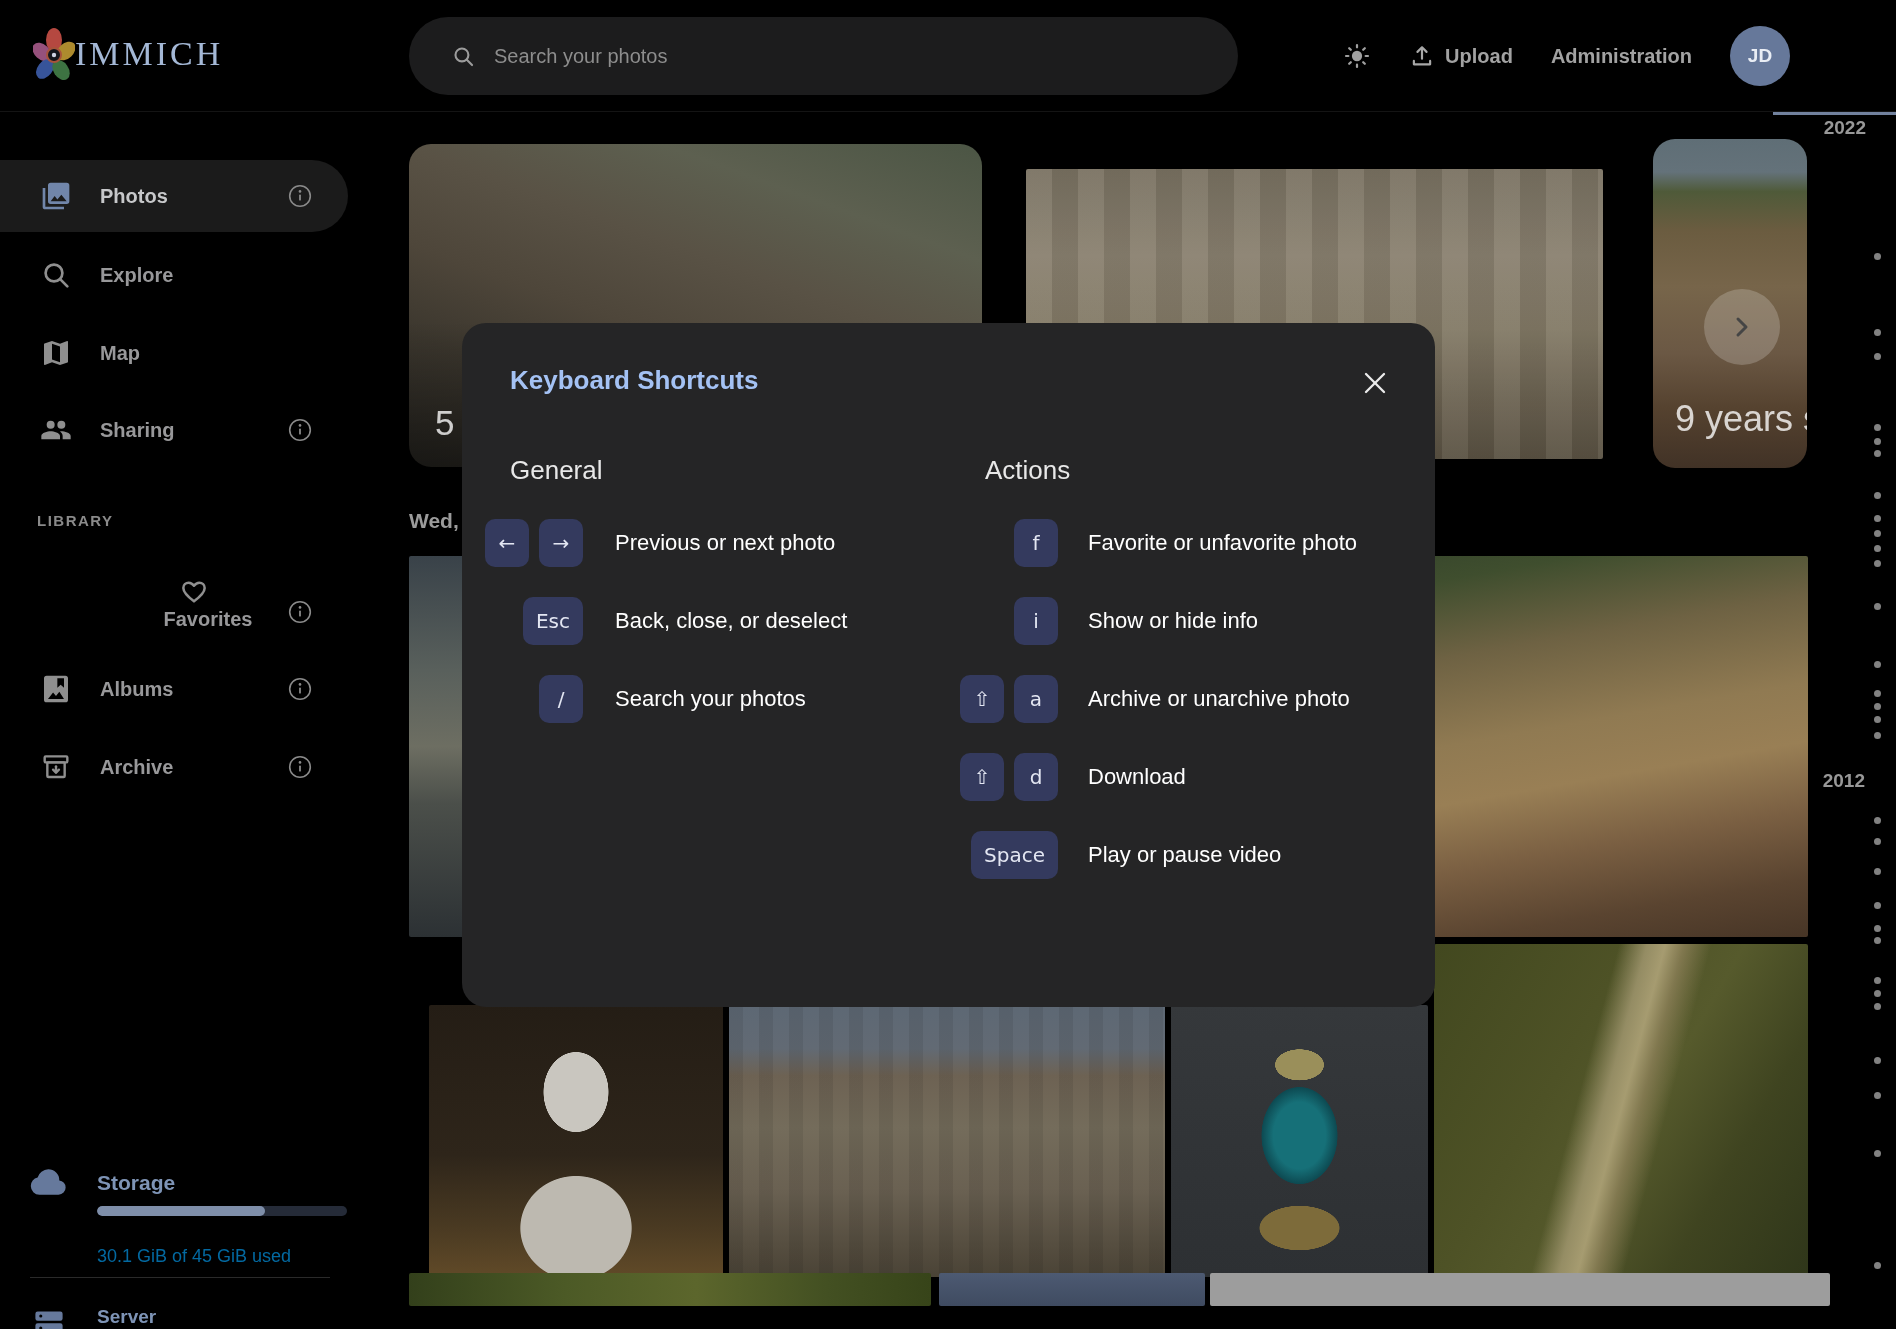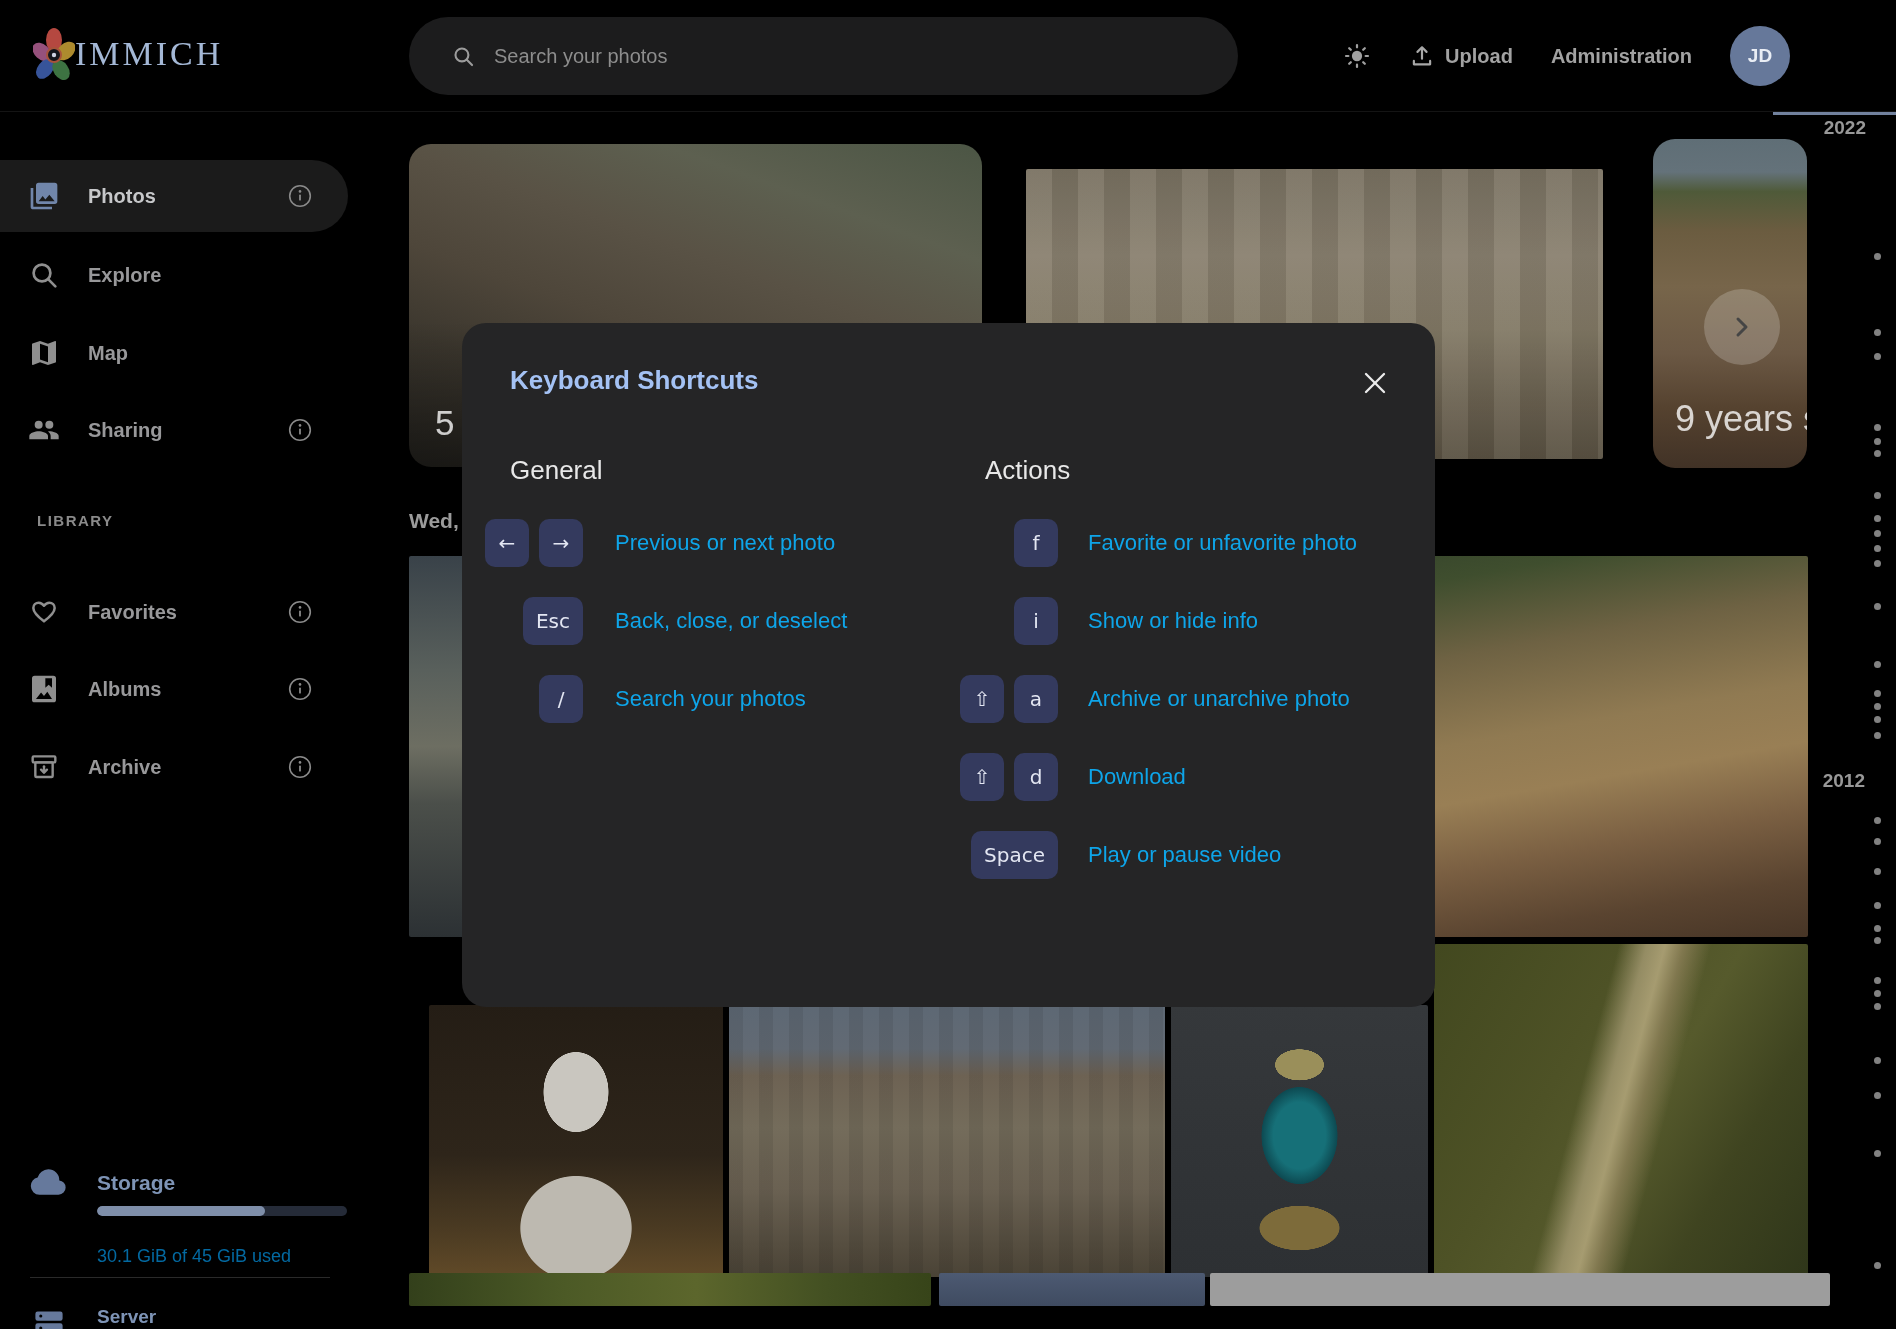--- a/index.html
+++ b/index.html
@@ -12,21 +12,21 @@
   .brand { position:absolute; left:33px; top:26px; display:flex; align-items:center; }
   .brand-text { font-family:"Liberation Serif", serif; font-size:34px; letter-spacing:3px; color:#a4b8d6; font-weight:500; }
   .searchbar { position:absolute; left:409px; top:17px; width:829px; height:78px; background:#1c1c1d; border-radius:39px; display:flex; align-items:center; padding-left:42px; }
   .searchbar .ph-text { color:#8d8d8d; font-size:20px; margin-left:18px; }
   .top-right { position:absolute; right:106px; top:0; height:112px; display:flex; align-items:center; gap:38px; }
   .top-link { color:#a2a2a2; font-size:20px; font-weight:700; display:flex; align-items:center; gap:10px; cursor:pointer; }
   .avatar { width:60px; height:60px; border-radius:50%; background:#66789a; color:#e9edf4; font-size:19px; font-weight:700; display:flex; align-items:center; justify-content:center; }
 
   
   .sidebar { position:absolute; left:0; top:112px; width:348px; height:1217px; background:#000; z-index:5; }
-  .nav-item { position:absolute; left:0; width:348px; height:72px; display:flex; align-items:center; padding-left:28px; cursor:pointer; }
+  .nav-item { position:absolute; left:0; width:348px; height:72px; display:flex; align-items:center; padding-left:40px; cursor:pointer; }
   .nav-item.active { background:#1b1b1b; border-radius:0 40px 40px 0; }
   .nav-item .nav-label { margin-left:28px; font-size:20px; font-weight:600; color:#98989a; }
   .nav-item.active .nav-label { color:#c7c8ca; }
   .info-btn { position:absolute; left:286px; top:50%; transform:translateY(-50%); width:28px; height:28px; }
   .section-label { position:absolute; left:37px; top:512px; font-size:15px; font-weight:600; letter-spacing:1.5px; color:#8a8a8a; }
 
   .storage-block { position:absolute; left:0; top:1048px; width:348px; }
   .storage-title { position:absolute; left:97px; top:11px; font-size:21px; font-weight:600; color:#7e94b6; }
   .progress { position:absolute; left:97px; top:46px; width:250px; height:10px; background:#252b38; border-radius:5px; overflow:hidden; }
   .progress-fill { height:100%; background:#7e8ea9; border-radius:5px; }
@@ -93,21 +93,21 @@
   .h-general { left:48px; } .h-actions { left:523px; }
   .sc-rows { position:absolute; top:196px; }
   .rows-general { left:0; width:460px; }
   .rows-actions { left:380px; width:580px; }
   .sc-row { display:flex; align-items:center; height:48px; margin-bottom:30px; }
   .sc-keys { display:flex; justify-content:flex-end; align-items:center; gap:10px; flex:none; }
   .rows-general .sc-keys { width:121px; }
   .rows-actions .sc-keys { width:216px; }
   .key { font-family:"DejaVu Sans", sans-serif; background:#343a5e; color:#e3e6f2; font-size:20px;
     height:48px; min-width:44px; padding:0 13px; border-radius:10px; display:flex; align-items:center; justify-content:center; flex:none; }
-  .sc-desc { font-size:22px; color:#0ea5e9; white-space:nowrap; }
+  .sc-desc { font-size:22px; color:#ffffff; white-space:nowrap; }
   .rows-general .sc-desc { margin-left:32px; }
   .rows-actions .sc-desc { margin-left:30px; }
 
   svg { display:block; }
 </style>
 </head>
 <body>
 
 <div class="stage">
 
@@ -277,21 +277,21 @@
         <svg width="28" height="28" viewBox="0 0 28 28">
             <circle cx="14" cy="14" r="10.3" fill="none" stroke="#8a8a8a" stroke-width="1.6"></circle>
             <rect x="13.1" y="12.4" width="1.8" height="6.2" rx="0.9" fill="#8a8a8a"></rect>
             <circle cx="14" cy="9.4" r="1.3" fill="#8a8a8a"></circle>
           </svg>
       </span>
     </div>
 
     <div class="section-label" style="top:400px;">LIBRARY</div>
 
-    <div class="nav-item" style="top:464px;">
+    <div class="nav-item" style="top:464px;flex-direction:column;">
       <span>
         <svg width="32" height="32" viewBox="0 0 24 24">
             <path d="M12 19c-4.5-3.4-8-6.6-8-10 0-2.3 1.8-4 4-4 1.6 0 3 .9 4 2.3C13 5.9 14.4 5 16 5c2.2 0 4 1.7 4 4 0 3.4-3.5 6.6-8 10z" fill="none" stroke="#8f8f8f" stroke-width="1.9" stroke-linejoin="round"></path>
           </svg>
       </span>
       <span class="nav-label">Favorites</span>
       <span class="info-btn">
         <svg width="28" height="28" viewBox="0 0 28 28">
             <circle cx="14" cy="14" r="10.3" fill="none" stroke="#8a8a8a" stroke-width="1.6"></circle>
             <rect x="13.1" y="12.4" width="1.8" height="6.2" rx="0.9" fill="#8a8a8a"></rect>

